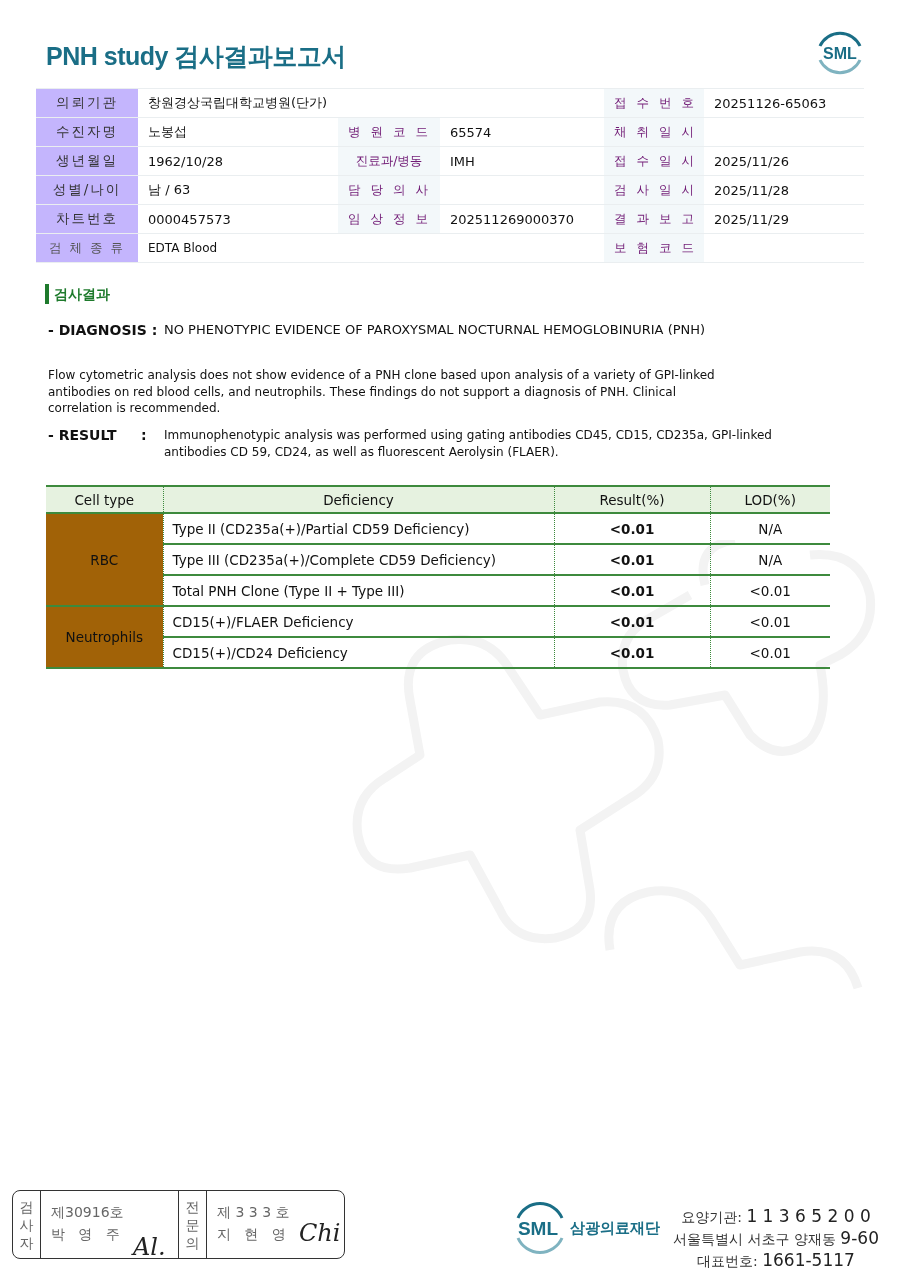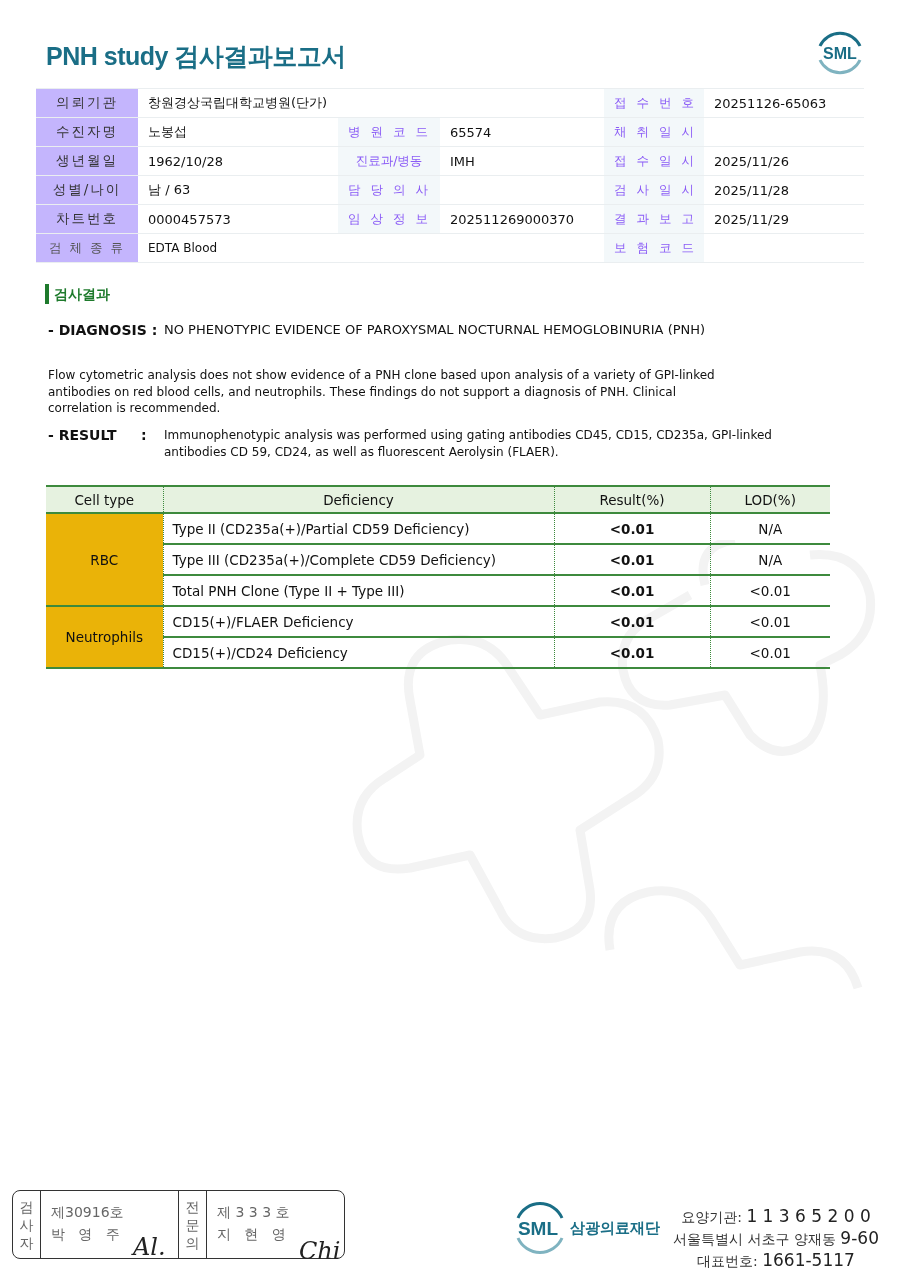--- a/index.html
+++ b/index.html
@@ -8,35 +8,35 @@
 
   .watermark { position: absolute; left: 340px; top: 540px; width: 560px; height: 480px; pointer-events: none; }
 
   .title { position: absolute; left: 46px; top: 40px; font-size: 25px; font-weight: bold; color: #1a6e86; letter-spacing: -0.5px; font-family: "Liberation Sans", "DejaVu Sans", sans-serif; }
   .logo-top { position: absolute; left: 812px; top: 28px; width: 56px; height: 50px; }
 
   .info-table { position: absolute; left: 36px; top: 88px; width: 828px; border-collapse: collapse; font-size: 13px; table-layout: fixed; }
   .info-table td { height: 29px; border-bottom: 1px solid #eaeef0; padding: 0 10px; vertical-align: middle; white-space: nowrap; }
   .info-table tr:first-child td { border-top: 1px solid #eaeef0; }
   .info-table td.lbl { background: #c4b5fd; color: #333; text-align: center; letter-spacing: 2px; font-size: 13.5px; }
-  .info-table td.lbl2 { background: #f3f8fa; color: #8b5cf6; text-align: center; letter-spacing: 3px; font-size: 12.5px; }
+  .info-table td.lbl2 { background: #f3f8fa; color: #701a75; text-align: center; letter-spacing: 3px; font-size: 12.5px; }
   .info-table td.val { color: #111; font-size: 13px; }
 
   .section-h { position: absolute; left: 45px; top: 284px; height: 20px; border-left: 4px solid #1e7a2c; padding-left: 5px; color: #1e7a2c; font-weight: bold; font-size: 14px; line-height: 20px; }
 
   .report-row { position: absolute; left: 48px; display: flex; }
   .report-row .k { width: 116px; font-size: 14px; font-weight: 700; color: #111; white-space: pre; }
   .report-row .v { width: 670px; font-size: 12px; line-height: 16.5px; color: #111; }
   .diag .v { font-size: 13px; }
 
   .result-table { position: absolute; left: 46px; top: 485px; width: 784px; border-collapse: collapse; font-size: 13.5px; table-layout: fixed; }
   .result-table th { background: #e6f2e0; height: 27px; font-weight: 500; color: #111; border-top: 2px solid #3d8a3d; border-bottom: 2px solid #3d8a3d; }
   .result-table td { height: 31px; border-bottom: 2px solid #3d8a3d; color: #111; }
   .result-table th + th, .result-table td.dot { border-left: 1px dotted #3d8a3d; }
-  .result-table td.cell { background: #eab308; text-align: center; font-weight: 500; }
+  .result-table td.cell { background: #a16207; text-align: center; font-weight: 500; }
   .result-table td.def { padding-left: 9px; }
   .result-table td.res { text-align: center; font-weight: bold; }
   .result-table td.lod { text-align: center; }
 
   .sign-box { position: absolute; left: 12px; top: 1190px; width: 333px; height: 69px; border: 1.5px solid #333; border-radius: 8px; display: flex; font-family: "DejaVu Sans", sans-serif; }
   .sign-box .vlabel { width: 28px; border-right: 1.5px solid #333; display: flex; flex-direction: column; align-items: center; justify-content: center; font-size: 14px; line-height: 18px; color: #666; }
   .sign-box .sbody { width: 138px; padding: 10px 0 0 10px; position: relative; border-right: 1.5px solid #333; font-size: 14px; color: #666; }
   .sign-box .sbody.last { border-right: none; flex: 1; }
   .sign-box .sbody div { line-height: 22px; white-space: pre; }
   .sig { position: absolute; font-family: "DejaVu Serif", serif; font-style: italic; font-size: 24px; color: #222; margin-top: 28px; }
@@ -192,21 +192,21 @@
     <span class="sig" style="left:92px;top:14px">Al.</span>
   </div>
   <div class="vlabel">
     <span>전</span>
     <span>문</span>
     <span>의</span>
   </div>
   <div class="sbody last">
     <div>제 3 3 3 호</div>
     <div>지   현   영</div>
-    <span class="sig" style="left:92px;top:18px">Chi</span>
+    <span class="sig" style="left:92px;top:0">Chi</span>
   </div>
 </div>
 
 <svg class="footer-logo" viewBox="0 0 62 60">
   <path d="M10 20 A24 24 0 0 1 54 20" fill="none" stroke="#1a6e86" stroke-width="3"></path>
   <path d="M10 40 A24 24 0 0 0 54 40" fill="none" stroke="#7fb3c0" stroke-width="3"></path>
   <text x="30" y="37" text-anchor="middle" font-family="Liberation Sans, sans-serif" font-weight="bold" font-size="19" fill="#1a6e86">SML</text>
 </svg>
 <div class="footer-org">삼광의료재단</div>
 <div class="footer-info">

